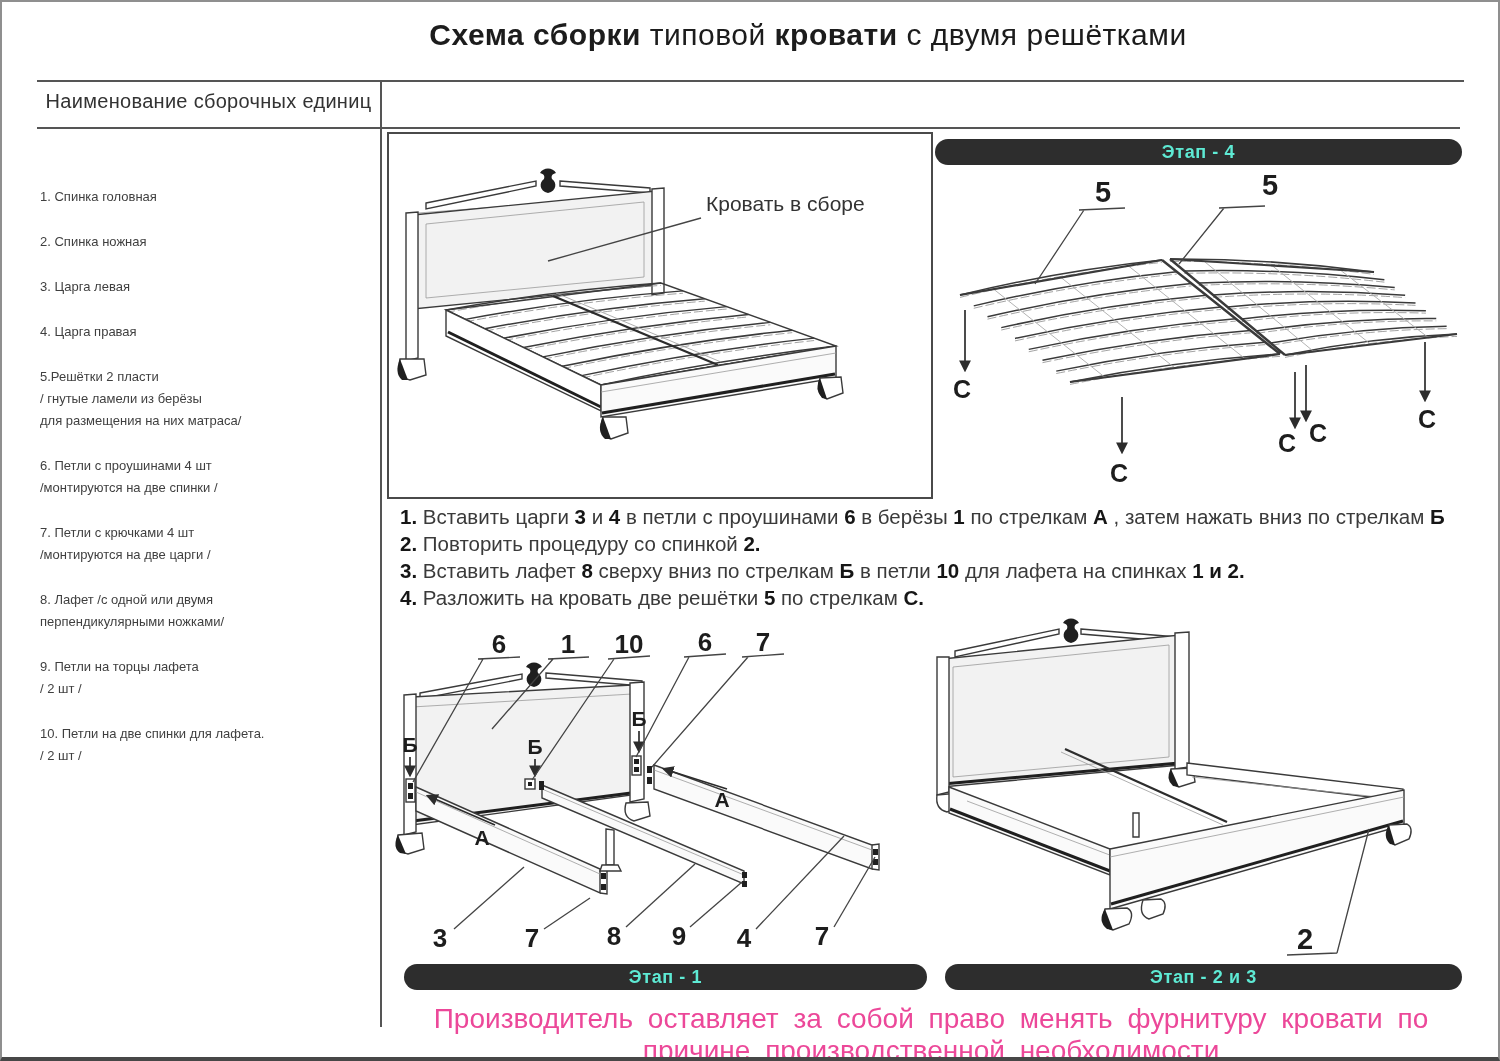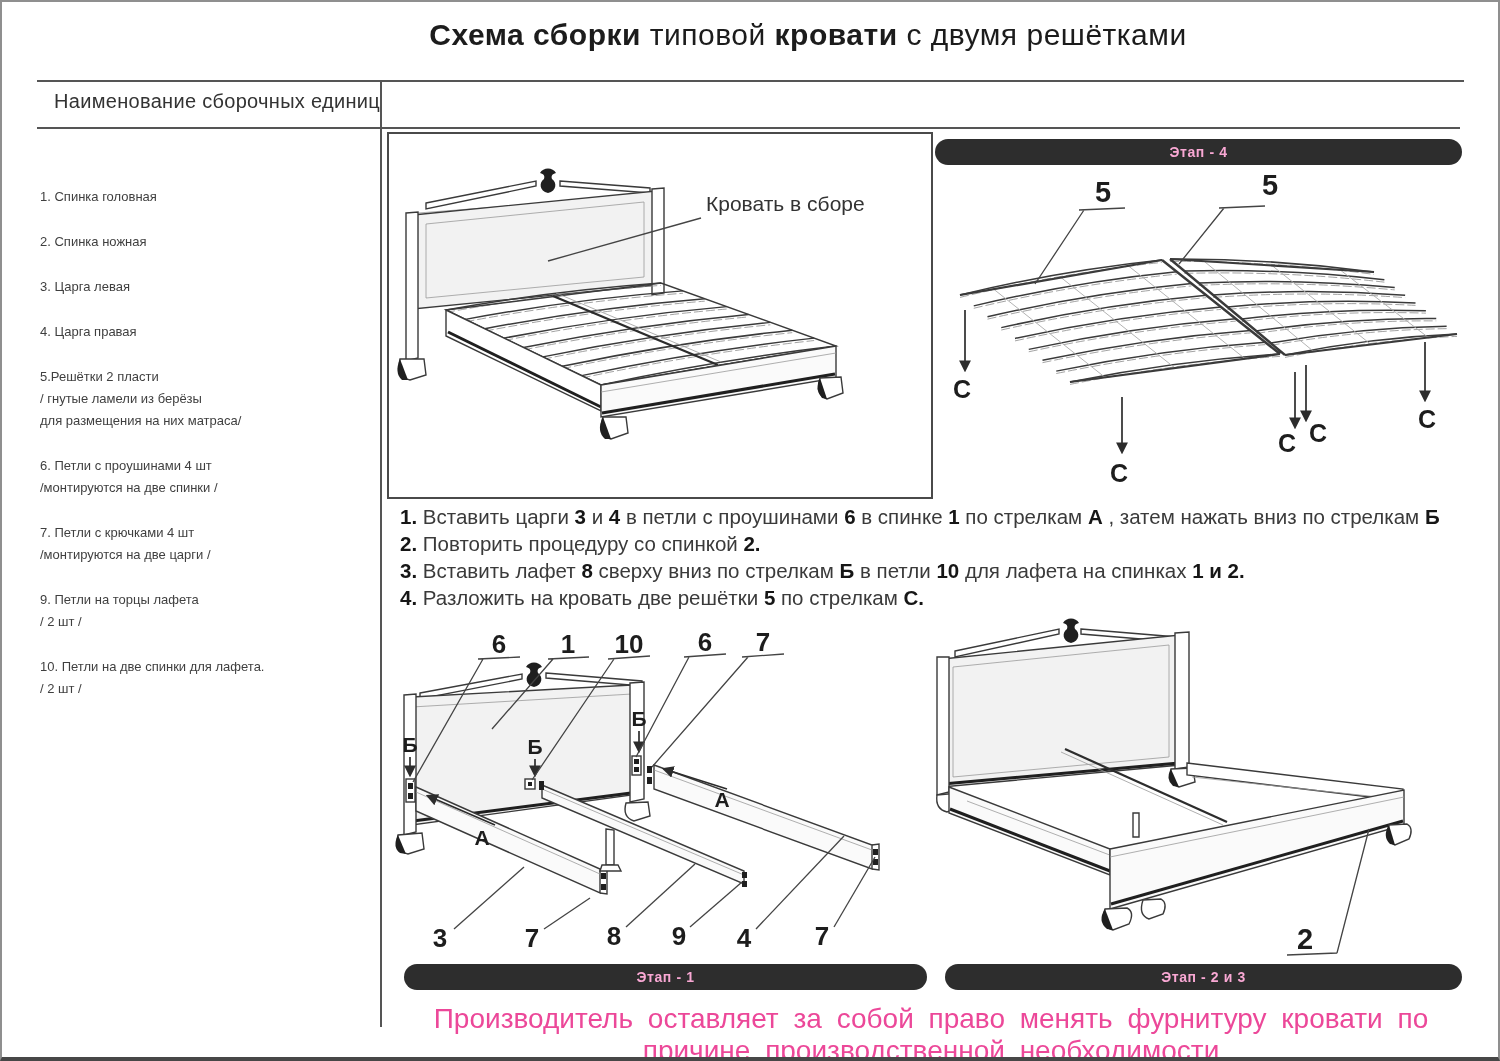--- a/index.html
+++ b/index.html
@@ -9,30 +9,30 @@
     border:2px solid #8f8f8f;border-bottom:4px solid #474747;box-sizing:border-box;
   }
   .title{
     position:absolute;top:16px;left:0;right:0;text-align:center;padding-left:104px;
     font-size:30px;letter-spacing:.5px;color:#1c1c1c;font-weight:400;margin-left:12px;
   }
   .title b{font-weight:700;}
   .rule{position:absolute;background:#555;height:2px;}
   .vrule{position:absolute;background:#555;width:2px;}
   .colhead{
-    position:absolute;top:88px;font-size:20px;color:#333;text-align:right;letter-spacing:.3px;
+    position:absolute;top:88px;font-size:20px;color:#333;text-align:center;letter-spacing:.3px;
   }
   .parts{
     position:absolute;left:38px;top:184px;width:332px;
     font-size:13px;line-height:22px;color:#3f3f3f;
   }
   .part{white-space:pre-line;margin-bottom:23px;}
   .pill{
     position:absolute;height:26px;background:#2d2d2d;border-radius:13px;
-    color:#f9a8d4;font-size:14px;font-weight:700;letter-spacing:.6px;
+    color:#5eead4;font-size:18px;font-weight:700;letter-spacing:.6px;
     display:flex;align-items:center;justify-content:center;
   }
   .diagram-box{
     position:absolute;left:385px;top:130px;width:546px;height:367px;
     border:2px solid #4a4a4a;box-sizing:border-box;background:#fff;
   }
   .instructions{
     position:absolute;left:398px;top:501px;width:1066px;
     font-size:20.5px;line-height:27px;color:#3a3a3a;
   }
@@ -79,20 +79,22 @@
     <div class="part">2. Спинка ножная</div>
     <div class="part">3. Царга левая</div>
     <div class="part">4. Царга правая</div>
     <div class="part">5.Решётки  2 пласти
 / гнутые ламели из берёзы
 для размещения на них матраса/</div>
     <div class="part">6. Петли с проушинами 4 шт
 /монтируются на две спинки /</div>
     <div class="part">7. Петли с крючками 4 шт
 /монтируются на две царги /</div>
+    <div class="part">8. Лафет /с одной или двумя
+перпендикулярными ножками/</div>
     <div class="part">9. Петли на торцы лафета
 / 2 шт /</div>
     <div class="part">10. Петли на две спинки для лафета.
 / 2 шт /</div>
   </div>
 
   <div class="diagram-box"></div>
   <svg style="left:386px;top:131px;" width="544" height="365" viewBox="0 0 544 365">
     <defs>
       <marker id="ahA" viewBox="0 0 10 10" refX="8" refY="5" markerWidth="7" markerHeight="7" orient="auto-start-reverse">
@@ -234,21 +236,21 @@
       <path class="arrow" marker-end="url(#ah4)" d="M358,240 L358,295"></path>
       <text class="c-label" x="350" y="320">С</text>
       <path class="arrow" marker-end="url(#ah4)" d="M369,233 L369,288"></path>
       <text class="c-label" x="381" y="310">С</text>
       <path class="arrow" marker-end="url(#ah4)" d="M488,210 L488,268"></path>
       <text class="c-label" x="490" y="296">С</text>
     </g>
   </svg>
 
   <div class="instructions">
-    <div><b>1.</b><span> Вставить царги </span><b>3</b><span> и </span><b>4</b><span> в петли с проушинами </span><b>6</b><span> в спинке </span><b>1</b><span> по стрелкам </span><b>А</b><span> , затем нажать вниз по стрелкам </span><b>Б</b></div>
+    <div><b>1.</b><span> Вставить царги </span><b>3</b><span> и </span><b>4</b><span> в петли с проушинами </span><b>6</b><span> в берёзы </span><b>1</b><span> по стрелкам </span><b>А</b><span> , затем нажать вниз по стрелкам </span><b>Б</b></div>
     <div><b>2.</b><span> Повторить процедуру со спинкой </span><b>2.</b></div>
     <div><b>3.</b><span> Вставить лафет </span><b>8</b><span> сверху вниз по стрелкам </span><b>Б</b><span> в петли </span><b>10</b><span> для лафета на спинках </span><b>1 и 2.</b></div>
     <div><b>4.</b><span> Разложить на кровать две решётки </span><b>5</b><span>  по стрелкам </span><b>С.</b></div>
   </div>
 
   <svg style="left:390px;top:615px;" width="545" height="345" viewBox="0 0 545 345">
     <defs>
       <marker id="ah1" viewBox="0 0 10 10" refX="8" refY="5" markerWidth="7" markerHeight="7" orient="auto-start-reverse">
         <path d="M0,0 L10,5 L0,10 z" fill="#2c2c2c"></path>
       </marker>

